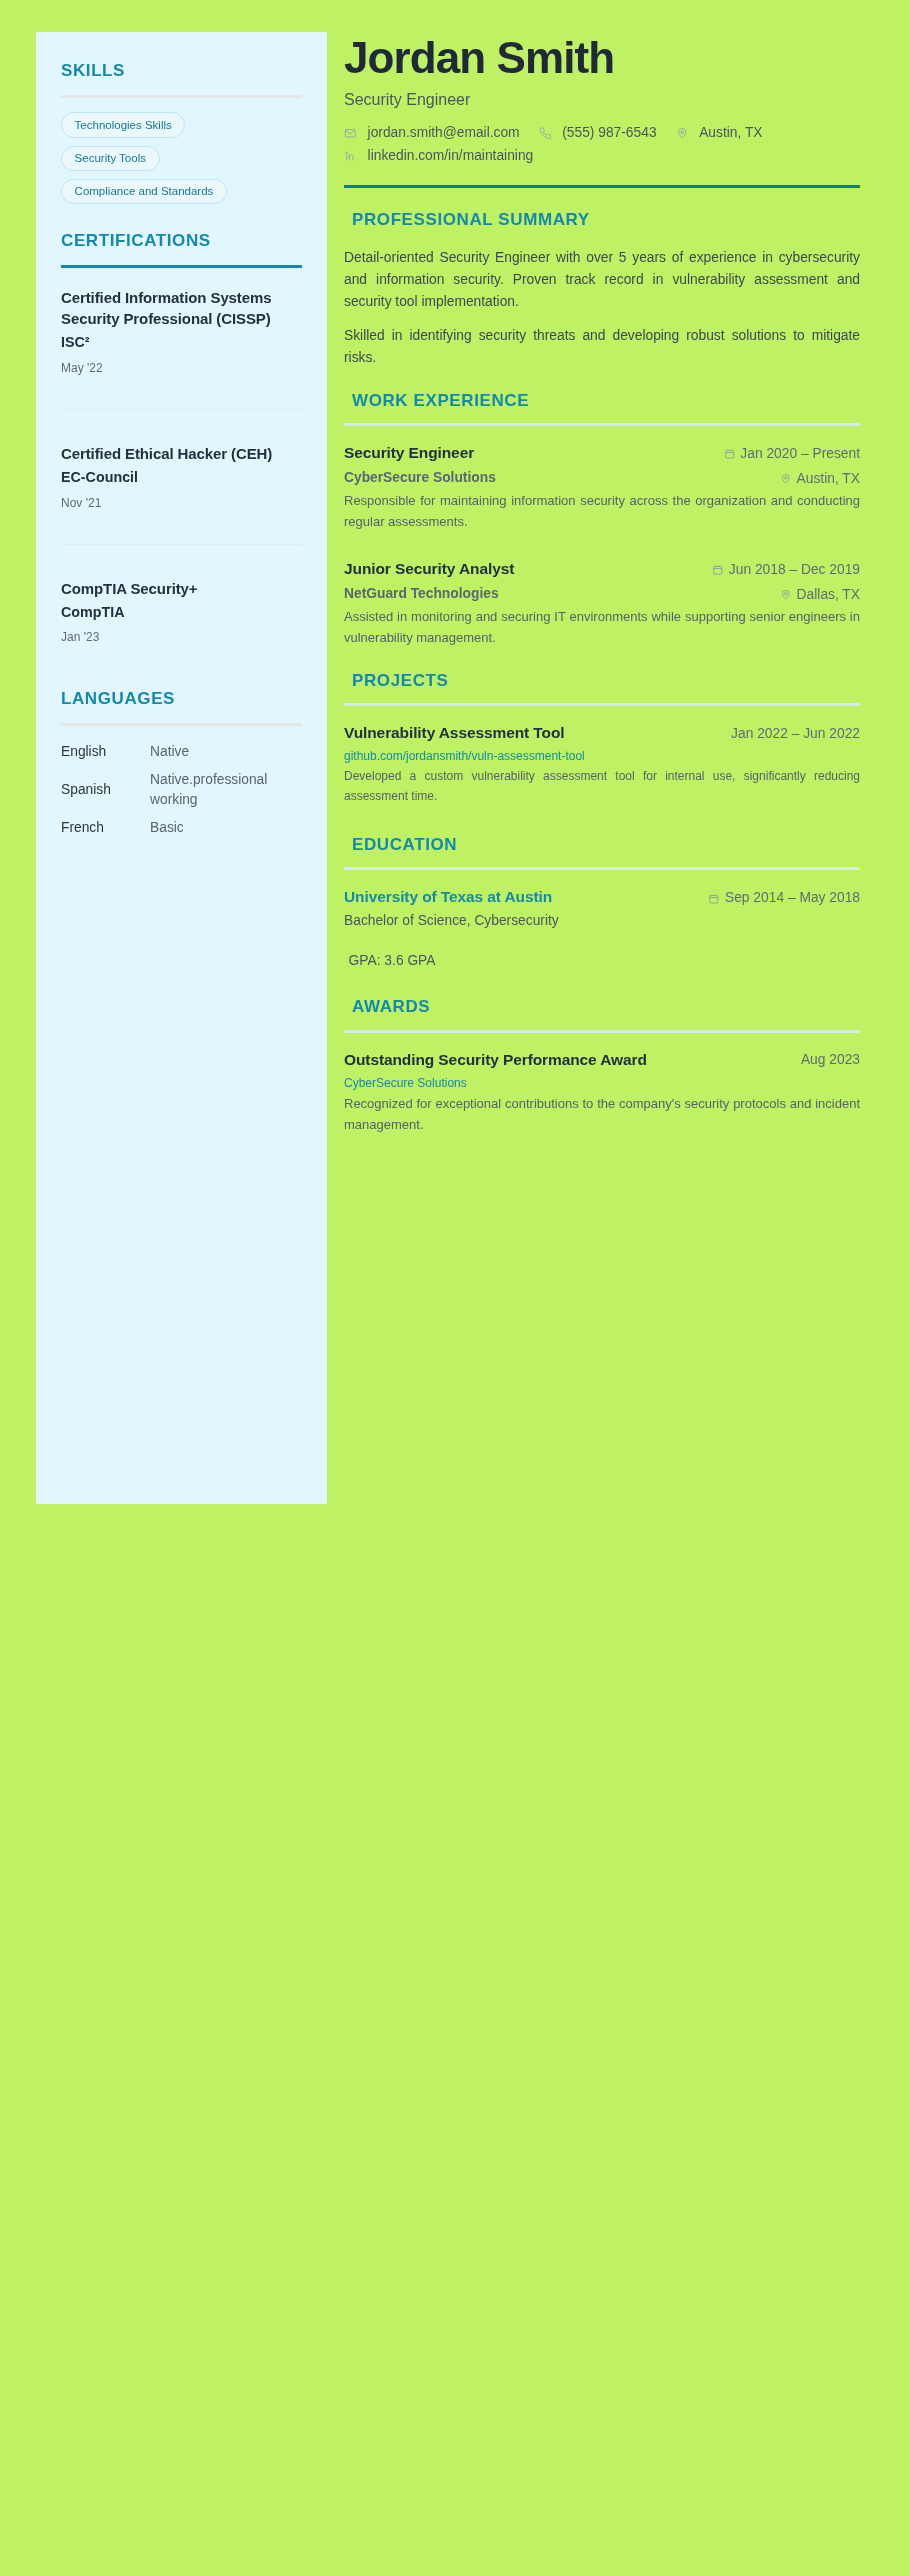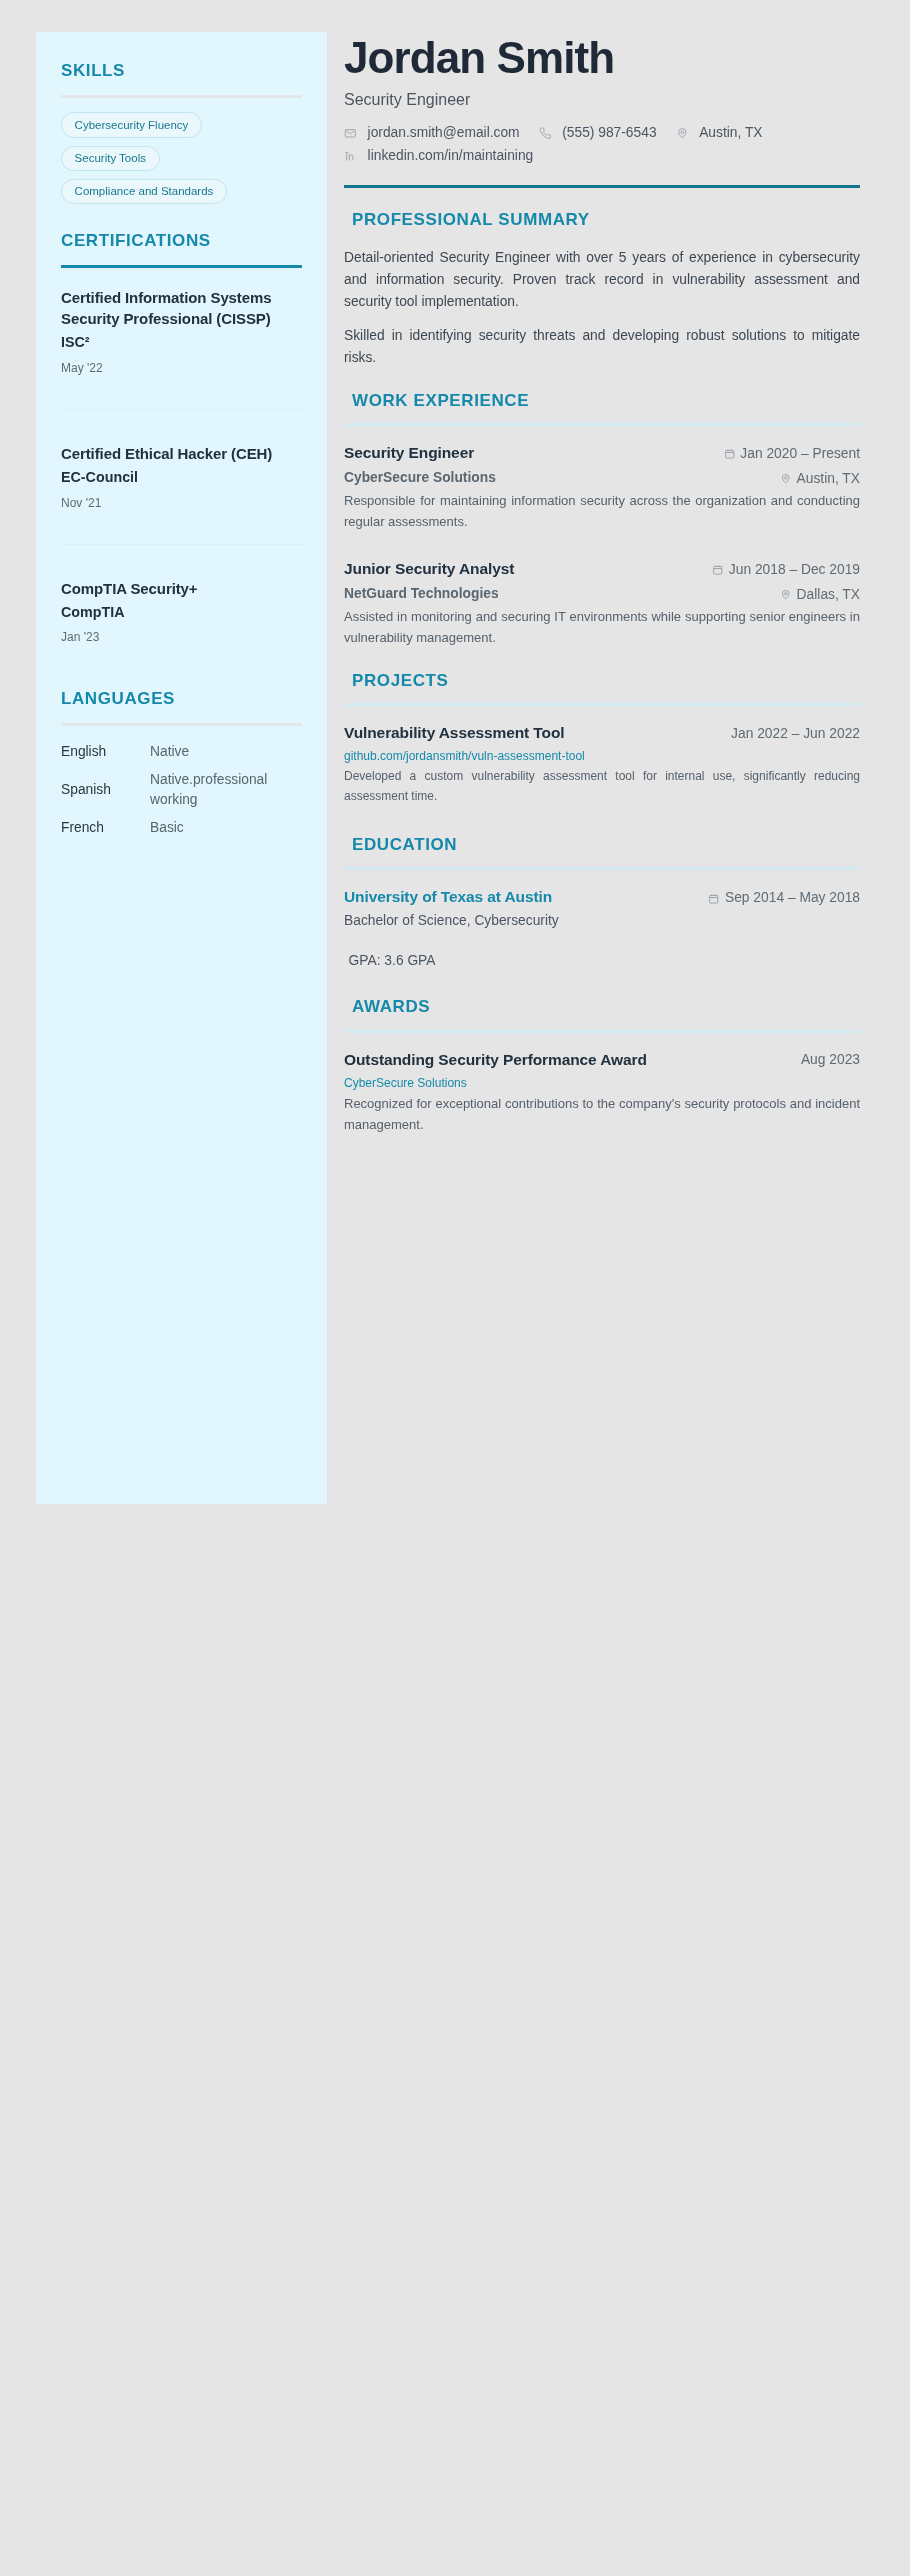--- a/index.html
+++ b/index.html
@@ -11,21 +11,21 @@
     font-family: "Liberation Sans", sans-serif;
     position: relative;
     overflow: hidden;
   }
 
   .page {
     position: absolute;
     top: 0; left: 0;
     width: 911px;
     height: 2576px;
-    background: #e5e5e5;
+    background: #bef264;
   }
 
   
   .sidebar {
     position: absolute;
     left: 36px;
     top: 32px;
     width: 291px;
     height: 1472px;
     background: #e2f7fd;
@@ -268,21 +268,21 @@
 <body>
 
 <div class="page">
 
   <aside class="sidebar">
 
     <section class="side-section">
       <div class="side-heading">SKILLS</div>
       <div class="side-rule"></div>
       <div class="pill-wrap">
-        <div><span class="pill">Cybersecurity Fluency</span></div>
+        <div><span class="pill">Technologies Skills</span></div>
         <div><span class="pill">Security Tools</span></div>
         <div><span class="pill">Compliance and Standards</span></div>
       </div>
     </section>
 
     <section class="side-section" style="margin-top:19.5px;">
       <div class="side-heading">CERTIFICATIONS</div>
       <div class="side-rule accent"></div>
 
       <div class="cert-list">

